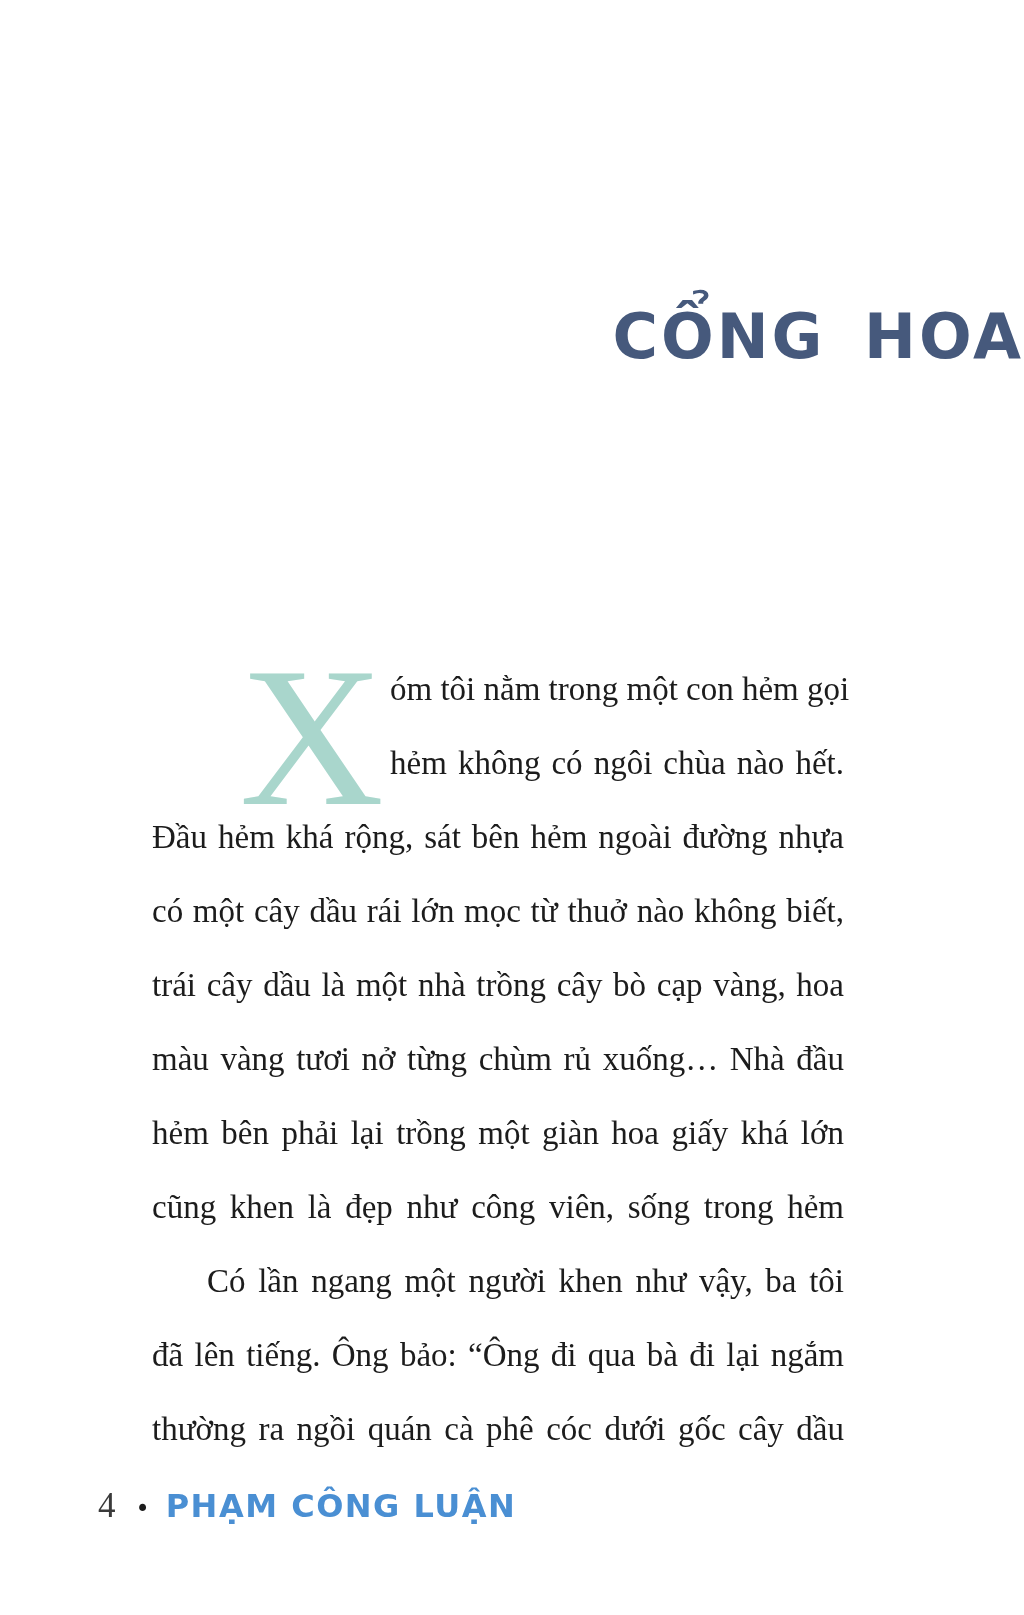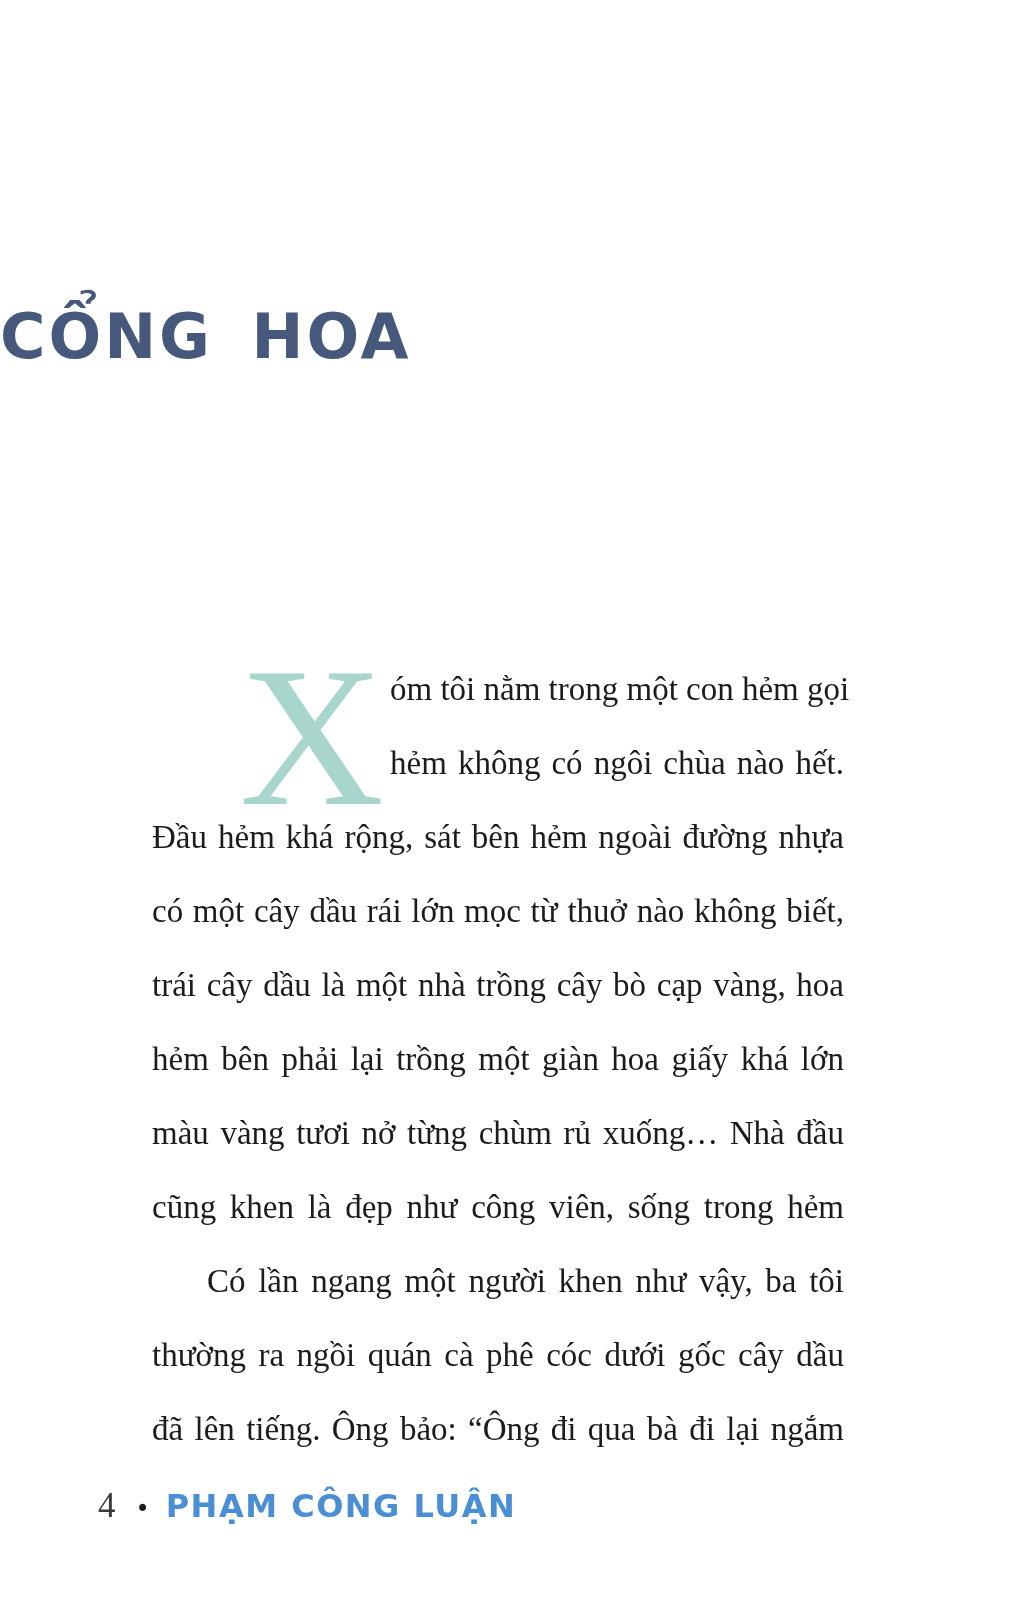--- a/index.html
+++ b/index.html
@@ -6,21 +6,21 @@
   .page{
     position:relative;
     width:1024px;height:1615px;
     background:#ffffff;
     overflow:hidden;
     font-family:"Liberation Serif", serif;
   }
   .chapter-title{
     position:absolute;
     top:289px;left:0;right:0;
-    text-align:left;
+    text-align:right;
     font-family:"DejaVu Sans", sans-serif;
     font-weight:bold;
     font-size:62px;
     letter-spacing:3px;
     word-spacing:14px;
     color:#46597c;
     line-height:1.1;
     margin-top:14px;
   }
   .body-text{
@@ -88,28 +88,28 @@
   <h1 class="chapter-title" style="color: rgb(70, 89, 124);">CỔNG HOA</h1>
 
   <div class="body-text" style="color: rgb(28, 28, 28);">
       <div class="para">
         <div class="dropcap" style="color: rgb(169, 214, 204);">X</div>
         <div class="line">óm tôi nằm trong một con hẻm gọi</div>
         <div class="line">hẻm không có ngôi chùa nào hết.</div>
         <div class="line">Đầu hẻm khá rộng, sát bên hẻm ngoài đường nhựa</div>
         <div class="line">có một cây dầu rái lớn mọc từ thuở nào không biết,</div>
         <div class="line">trái cây dầu là một nhà trồng cây bò cạp vàng, hoa</div>
+        <div class="line">màu vàng tươi nở từng chùm rủ xuống… Nhà đầu</div>
         <div class="line">hẻm bên phải lại trồng một giàn hoa giấy khá lớn</div>
-        <div class="line">màu vàng tươi nở từng chùm rủ xuống… Nhà đầu</div>
         <div class="line">cũng khen là đẹp như công viên, sống trong hẻm</div>
       </div>
       <div class="para">
         <div class="line indent">Có lần ngang một người khen như vậy, ba tôi</div>
+        <div class="line">đã lên tiếng. Ông bảo: “Ông đi qua bà đi lại ngắm</div>
         <div class="line">thường ra ngồi quán cà phê cóc dưới gốc cây dầu</div>
-        <div class="line">đã lên tiếng. Ông bảo: “Ông đi qua bà đi lại ngắm</div>
       </div>
     </div>
 
   <div class="footer">
     <span class="page-number" style="color: rgb(58, 58, 58);">4</span>
     <span class="bullet-separator">•</span>
     <span class="author-name" style="color: rgb(74, 143, 211);">PHẠM CÔNG LUẬN</span>
   </div>
 
 </div>

